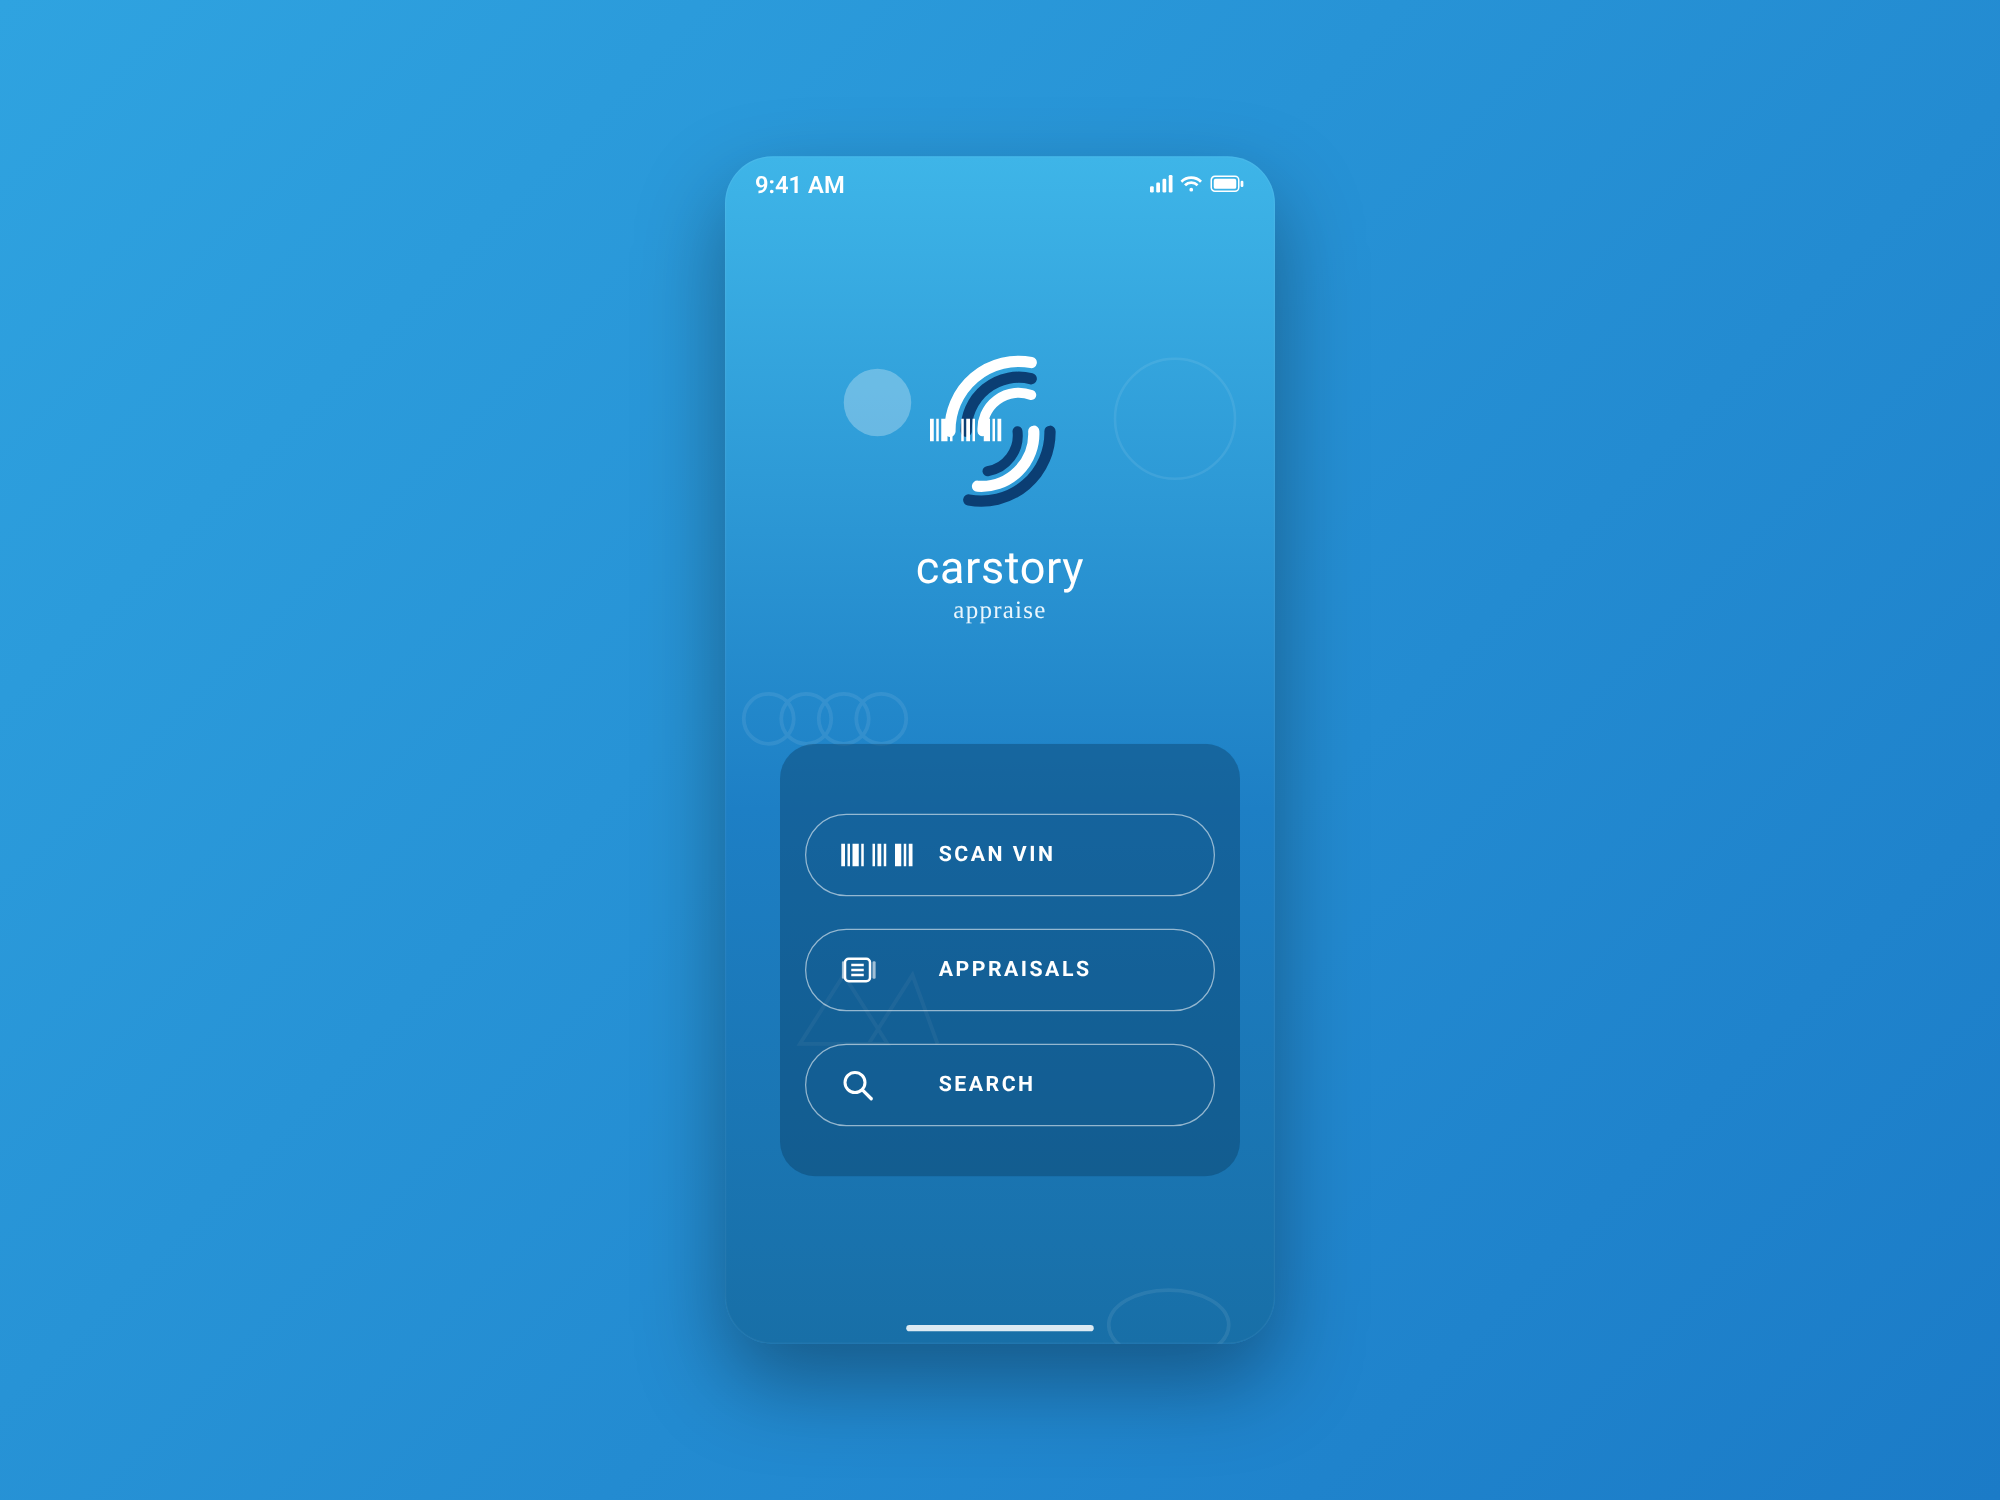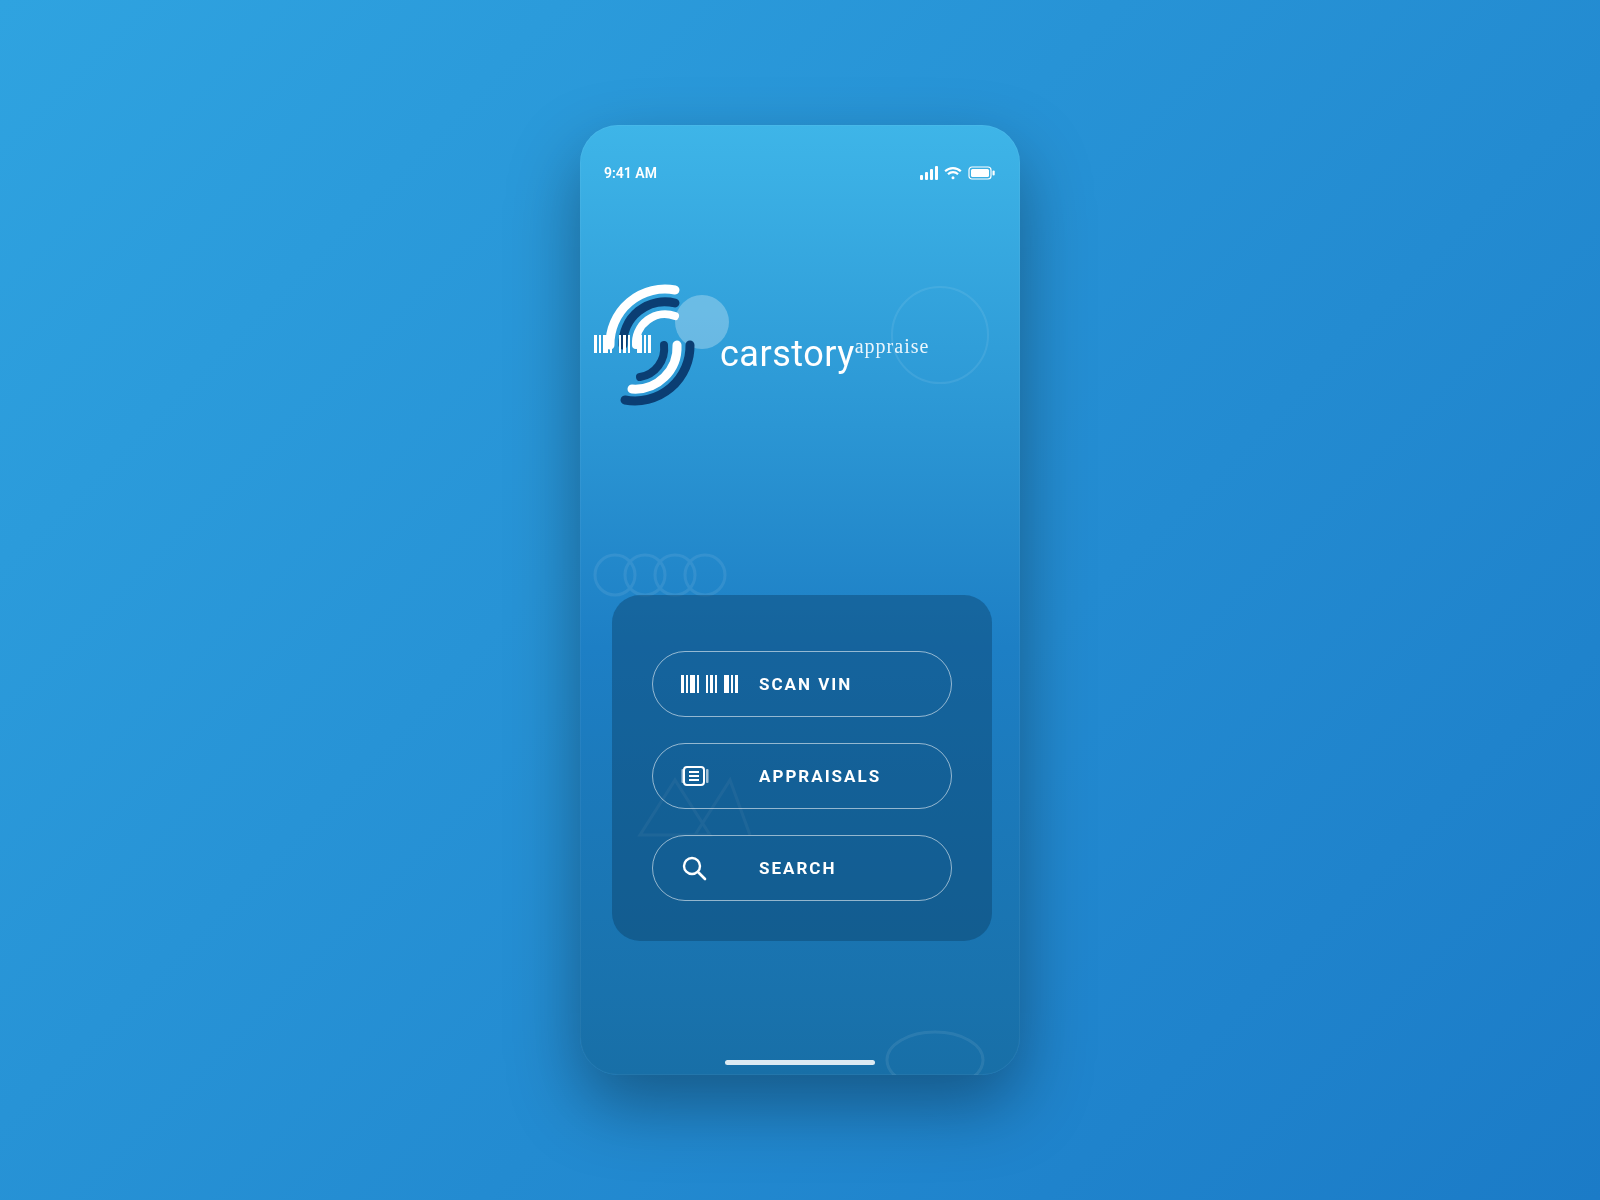--- a/index.html
+++ b/index.html
@@ -27,53 +27,53 @@
   
   .watermarks {
     position: absolute; inset: 0; pointer-events: none; opacity: 0.08;
   }
   .watermarks svg { position: absolute; }
   
   .status-bar {
     position: absolute; top: 0; left: 0; right: 0;
     height: 44px; padding: 0 24px;
     display: flex; align-items: center; justify-content: space-between;
-    font-size: 14px; font-weight: 600; color: #fff; margin-top: 26px;
+    font-size: 19px; font-weight: 600; color: #fff;
   }
   .status-right { display: flex; align-items: center; gap: 6px; }
   .signal-bars { display: flex; align-items: flex-end; gap: 2px; }
   .signal-bars span { width: 3px; background:#fff; border-radius:1px; }
   .signal-bars span:nth-child(1){height:5px}
   .signal-bars span:nth-child(2){height:8px}
   .signal-bars span:nth-child(3){height:11px}
   .signal-bars span:nth-child(4){height:14px}
   .wifi svg, .battery svg { display:block; }
 
   
   .logo-area {
     position: absolute; top: 150px; left: 0; right: 0;
-    display: flex; flex-direction: row; align-items: center;
+    display: flex; flex-direction: column; align-items: center;
   }
   .orb {
     position: absolute;
     left: 95px; top: 20px;
     width: 54px; height: 54px; border-radius: 50%;
     background: rgba(255,255,255,0.28);
   }
   .logo-mark { position: relative; width: 140px; height: 140px; }
   .brand-name { margin-top: 18px; font-size: 36px; font-weight: 400; letter-spacing: 0.5px; color:#fff; }
   .brand-sub  { margin-top: 2px; font-size: 20px; font-weight: 300; letter-spacing: 1px; color:#eaf6fd;font-family:Liberation Serif, serif; }
 
   
   .action-panel {
     position: absolute;
-    left: 32px; right: 28px; top: 470px;
+    left: 44px; right: 28px; top: 470px;
     background: rgba(8, 54, 92, 0.38);
     border-radius: 28px;
-    padding: 56px 40px 40px;
+    padding: 56px 20px 40px;
     display: flex; flex-direction: column; gap: 26px;
     backdrop-filter: blur(0.5px);
   }
   .pill-btn {
     height: 66px;
     border: 1.5px solid rgba(255,255,255,0.55);
     border-radius: 34px;
     display: flex; align-items: center;
     padding: 0 28px;
     gap: 26px;

